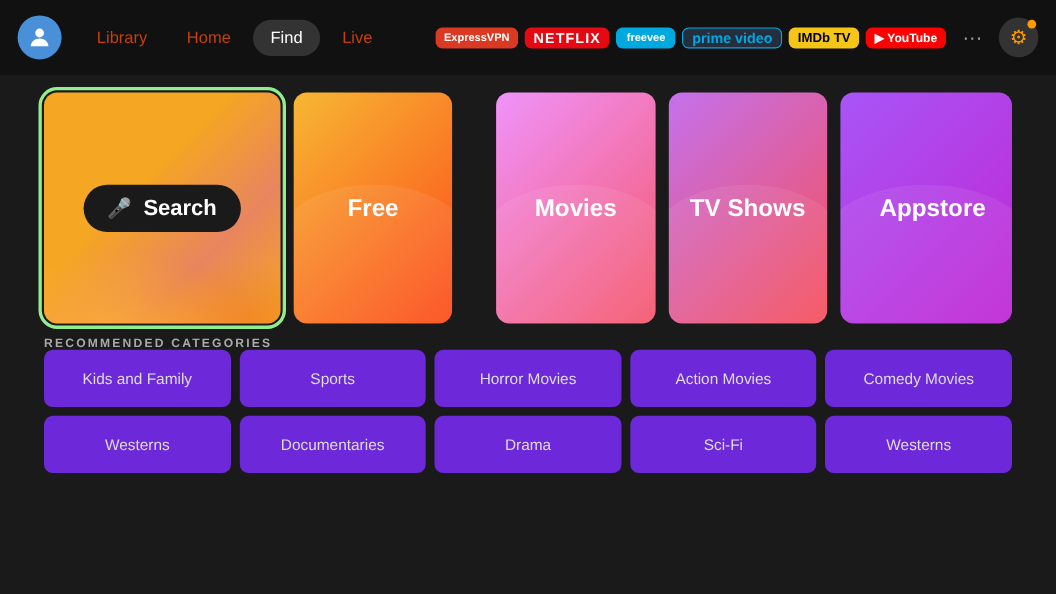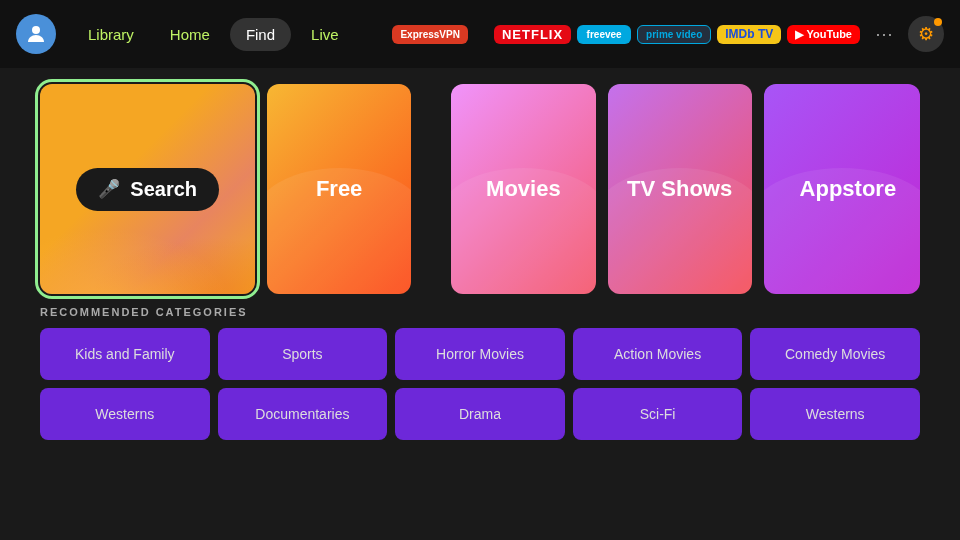--- a/index.html
+++ b/index.html
@@ -36,21 +36,21 @@
       display: flex;
       gap: 4px;
       margin-left: 8px;
     }
     .nav-item {
       padding: 8px 16px;
       border-radius: 20px;
       font-size: 15px;
       font-weight: 500;
       cursor: pointer;
-      color: #bef264;
+      color: #c2410c;
     }
     .nav-item.active {
       background: #333;
       color: white;
     }
     .app-icons {
       display: flex;
       align-items: center;
       gap: 6px;
       margin-left: auto;
@@ -60,24 +60,24 @@
       border-radius: 6px;
       display: flex;
       align-items: center;
       justify-content: center;
       font-size: 11px;
       font-weight: bold;
       padding: 0 8px;
       min-width: 54px;
     }
     .app-badge.expressvpn { background: #da3922; color: white; font-size: 10px; }
-    .app-badge.netflix { background: #e50914; color: white; font-size: 13px; letter-spacing: 1px; margin-left: 20px; }
+    .app-badge.netflix { background: #e50914; color: white; font-size: 13px; letter-spacing: 1px; }
     .app-badge.freevee { background: #00a8e0; color: white; font-size: 10px; }
-    .app-badge.prime { background: #232f3e; color: #00a8e0; font-size: 10px; border: 1px solid #00a8e0; }
-    .app-badge.imdb { background: #f5c518; color: #1d4ed8; font-size: 12px; font-weight: 900; }
+    .app-badge.prime { background: #232f3e; color: #00a8e0; font-size: 13px; border: 1px solid #00a8e0; }
+    .app-badge.imdb { background: #f5c518; color: #000000; font-size: 12px; font-weight: 900; }
     .app-badge.youtube { background: #ff0000; color: white; font-size: 11px; }
     .more-btn {
       width: 36px;
       height: 34px;
       display: flex;
       align-items: center;
       justify-content: center;
       color: #aaa;
       font-size: 18px;
       cursor: pointer;
@@ -189,21 +189,20 @@
 
     
     .categories-section {
       padding: 0 40px;
     }
     .categories-title {
       font-size: 11px;
       letter-spacing: 2px;
       color: #aaa;
       font-weight: 600;
-      margin-bottom: 10px;
     }
     .categories-grid {
       display: grid;
       grid-template-columns: repeat(5, 1fr);
       gap: 8px;
     }
     .category-btn {
       background: #6d28d9;
       border-radius: 8px;
       height: 52px;

